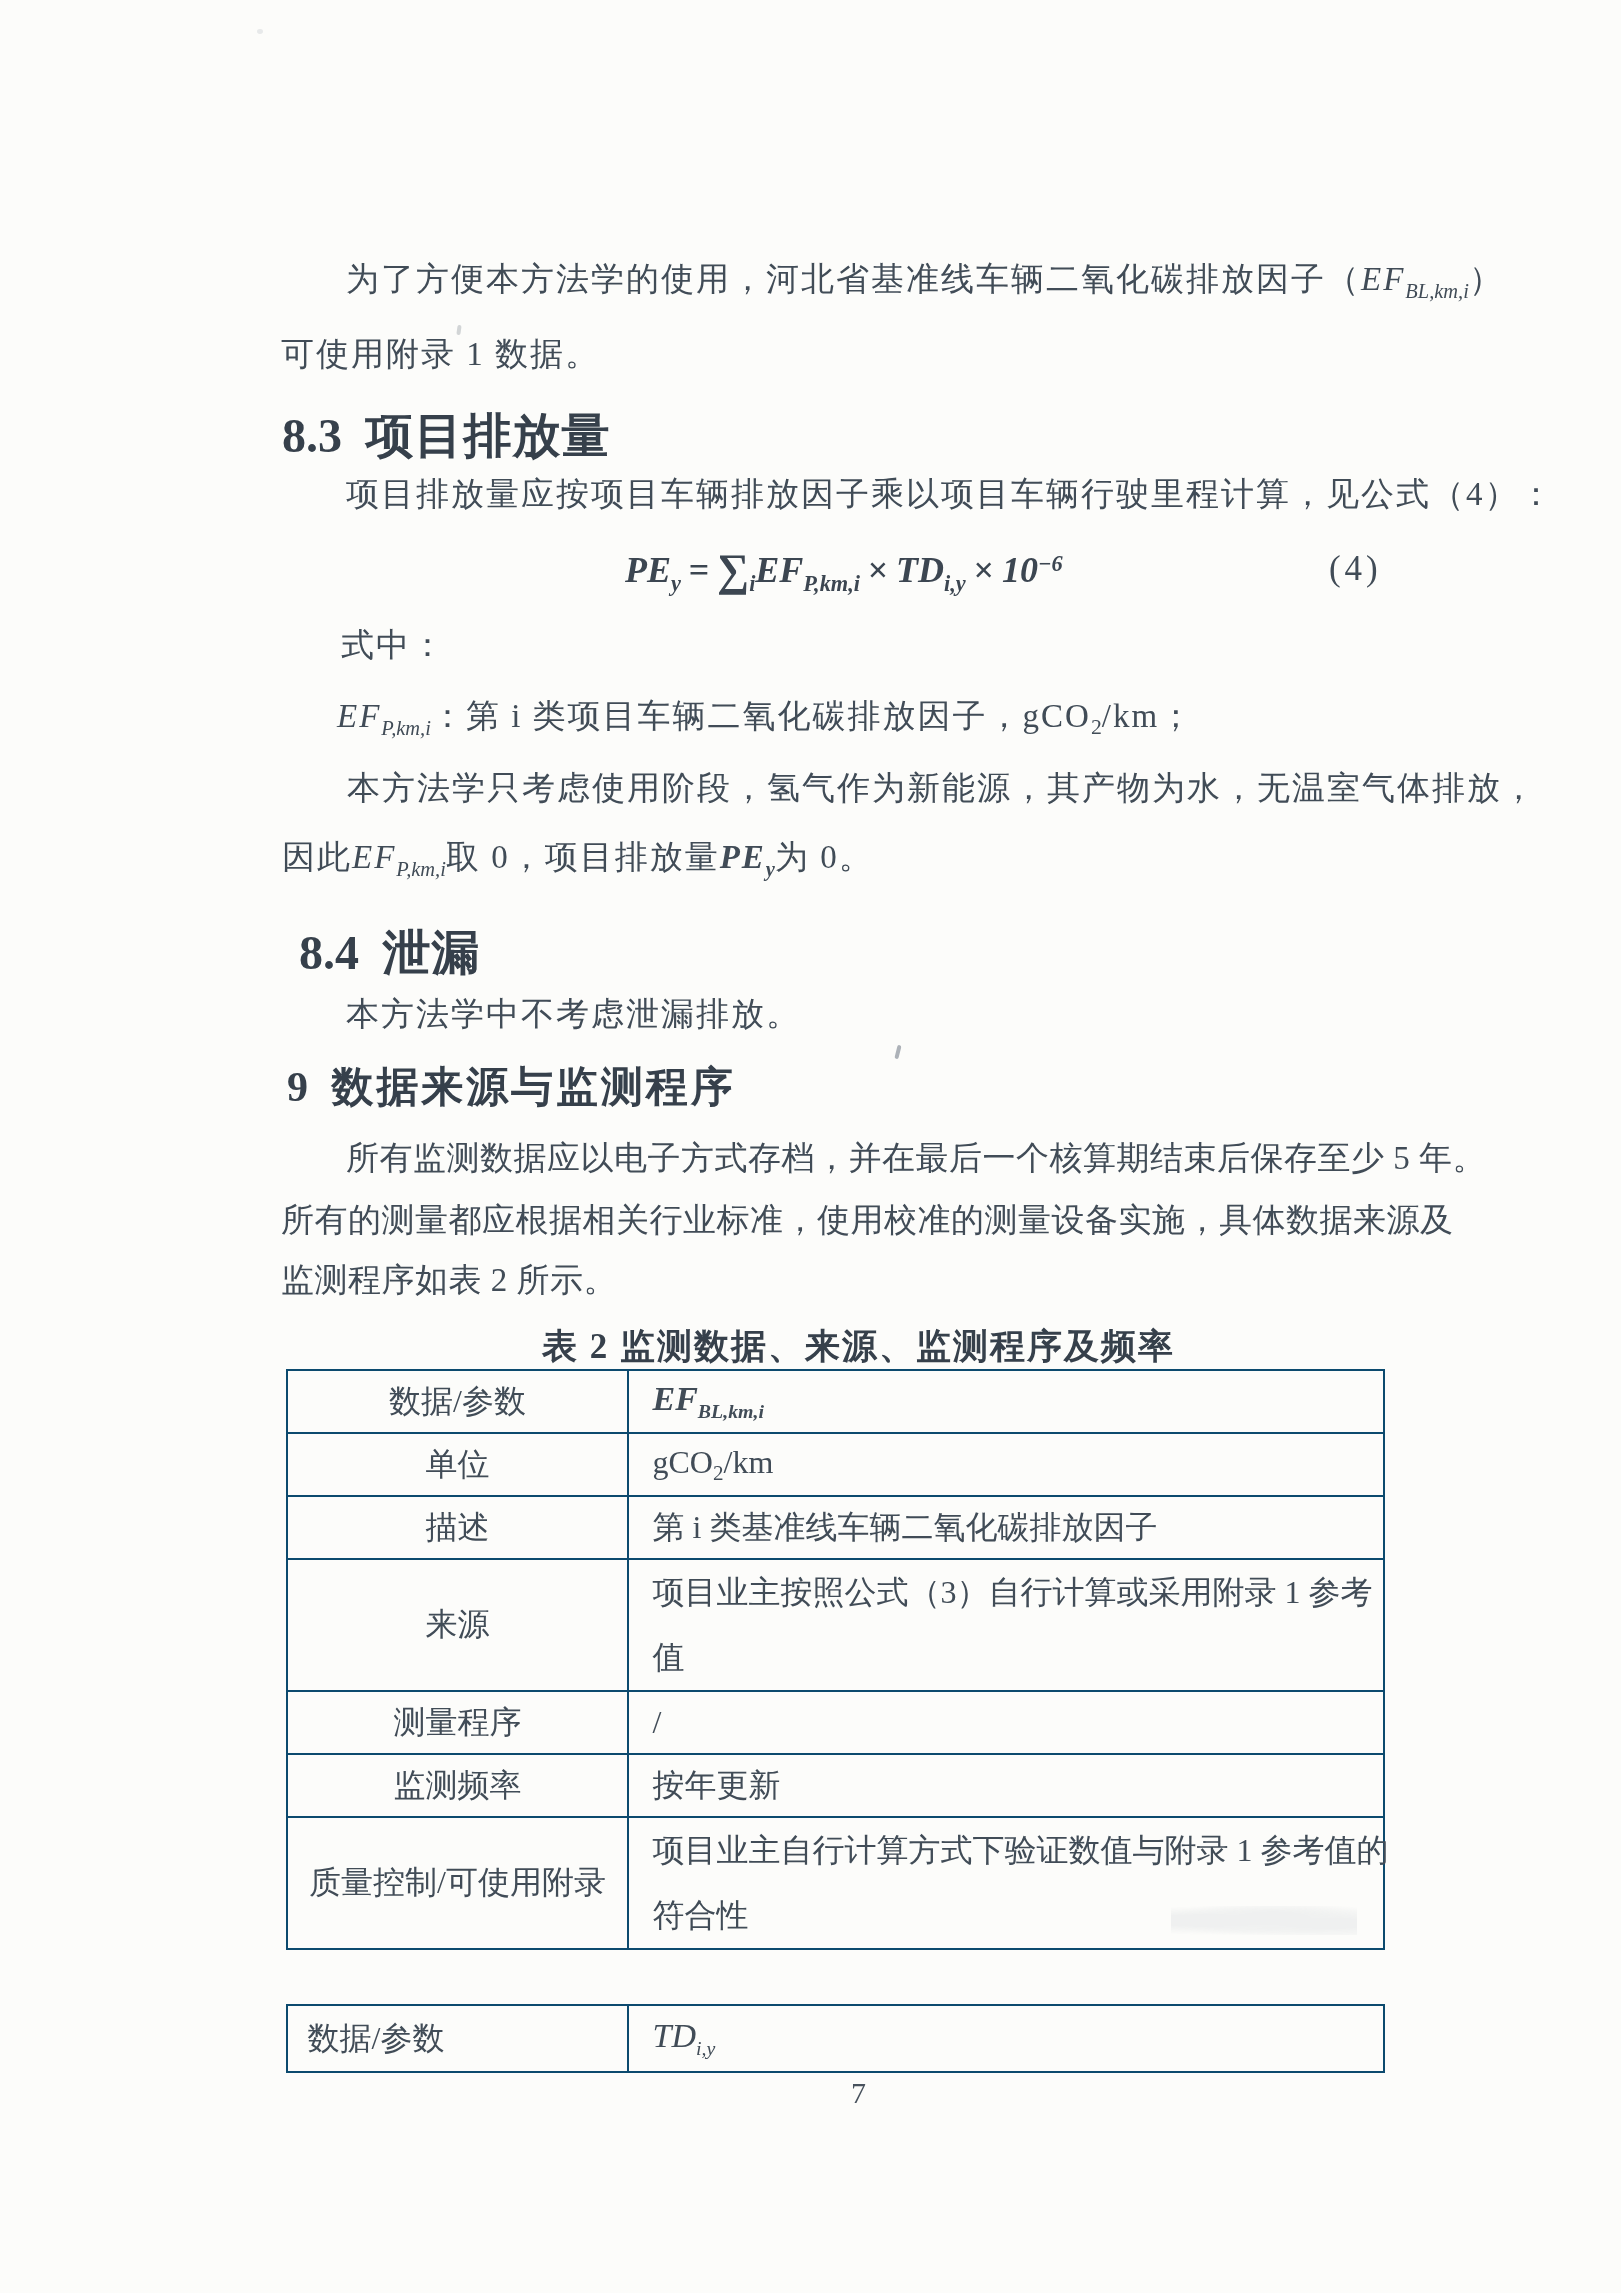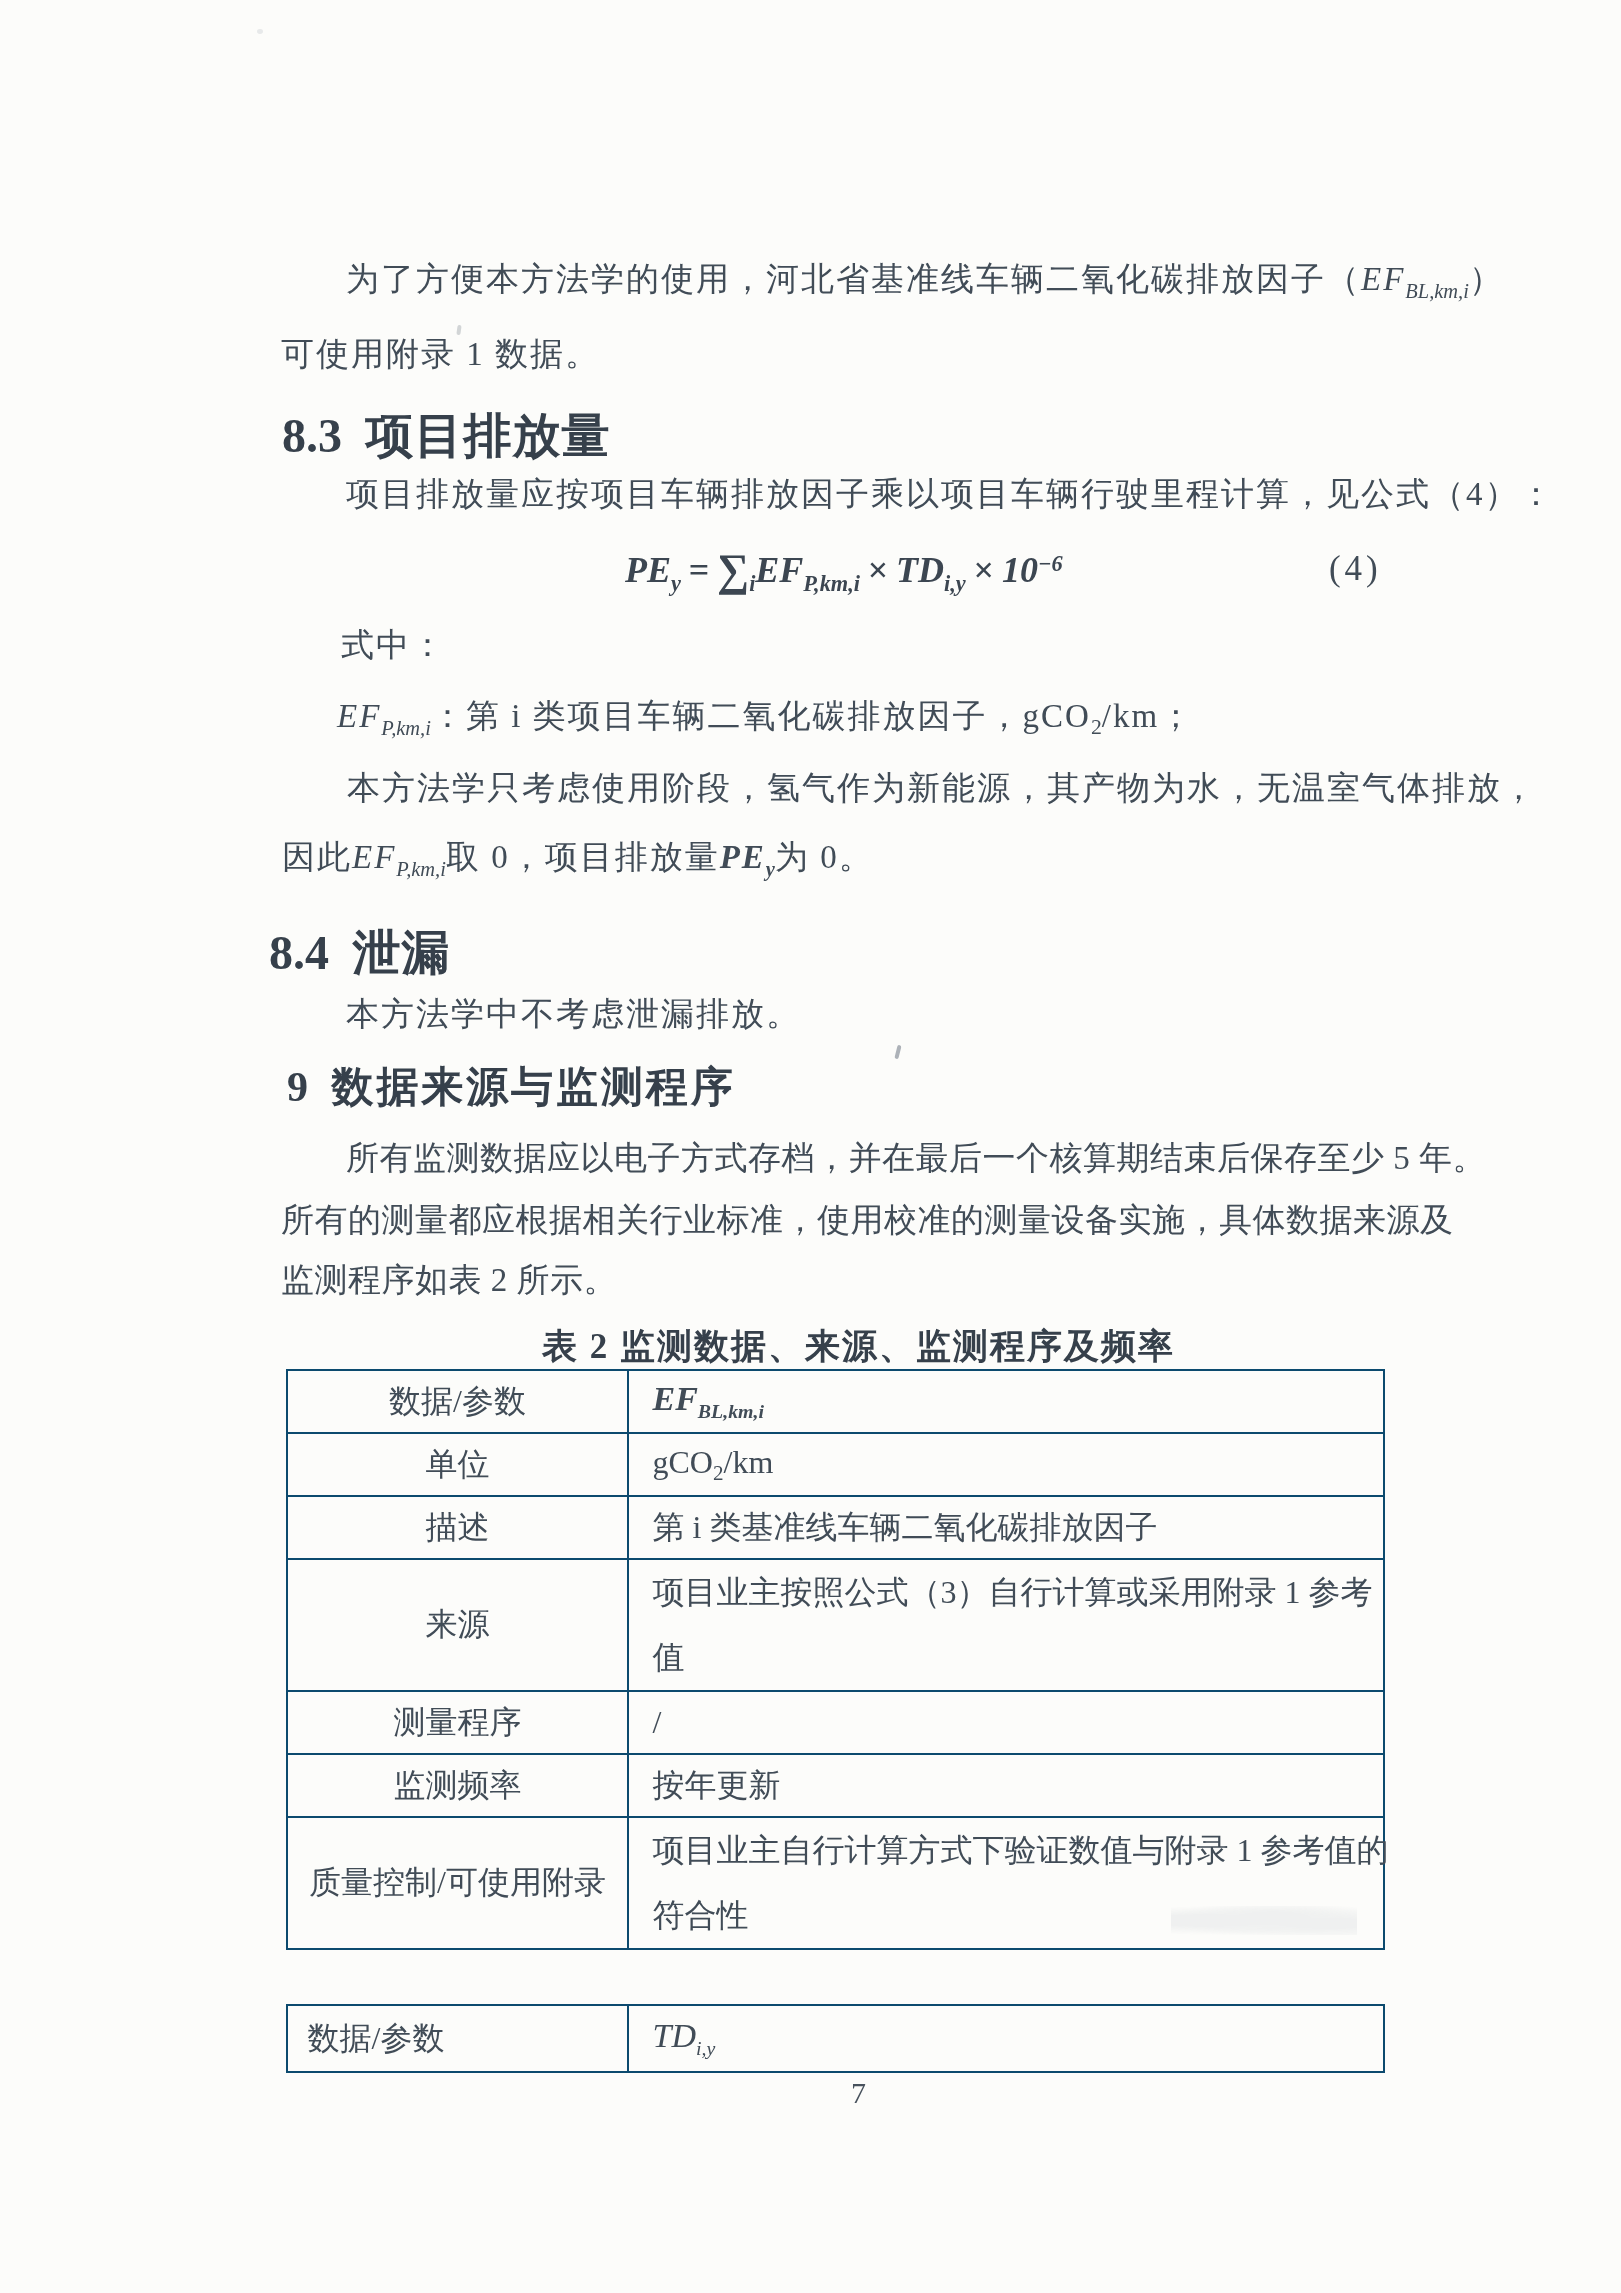--- a/index.html
+++ b/index.html
@@ -83,21 +83,21 @@
   <div class="ftag">(4)</div>
 
   <div class="tline" style="top:627px;left:341px;">式中：</div>
 
   <div class="tline" style="top:698px;left:337px;"><i class="v">EF</i><sub class="s">P,km,i</sub><span>：</span><span>第 i 类项目车辆二氧化碳排放因子，</span><span>gCO</span><sub class="u">2</sub><span>/km；</span></div>
 
   <div class="tline" style="top:770px;left:347px;">本方法学只考虑使用阶段，氢气作为新能源，其产物为水，无温室气体排放，</div>
 
   <div class="tline" style="top:839px;left:282px;"><span>因此</span><i class="v">EF</i><sub class="s">P,km,i</sub><span>取 0，项目排放量</span><i class="v" style="font-weight:bold;">PE</i><sub class="s" style="font-weight:bold;">y</sub><span>为 0。</span></div>
 
-  <div class="heading h2" style="top:921px;left:269px;"><span class="hnum">8.4</span><span>泄漏</span></div>
+  <div class="heading h2" style="top:921px;left:299px;"><span class="hnum">8.4</span><span>泄漏</span></div>
   <div class="tline" style="top:996px;left:346px;">本方法学中不考虑泄漏排放。</div>
 
   <div class="heading h1" style="top:1059px;left:287px;"><span class="hnum">9</span><span>数据来源与监测程序</span></div>
   <div class="tline tight" style="top:1140px;left:346px;">所有监测数据应以电子方式存档，并在最后一个核算期结束后保存至少 5 年。</div>
   <div class="tline tight" style="top:1202px;left:281px;">所有的测量都应根据相关行业标准，使用校准的测量设备实施，具体数据来源及</div>
   <div class="tline tight" style="top:1262px;left:281px;">监测程序如表 2 所示。</div>
 
   <div class="caption">表 2  监测数据、来源、监测程序及频率</div>
 
   <table class="mon t1">

